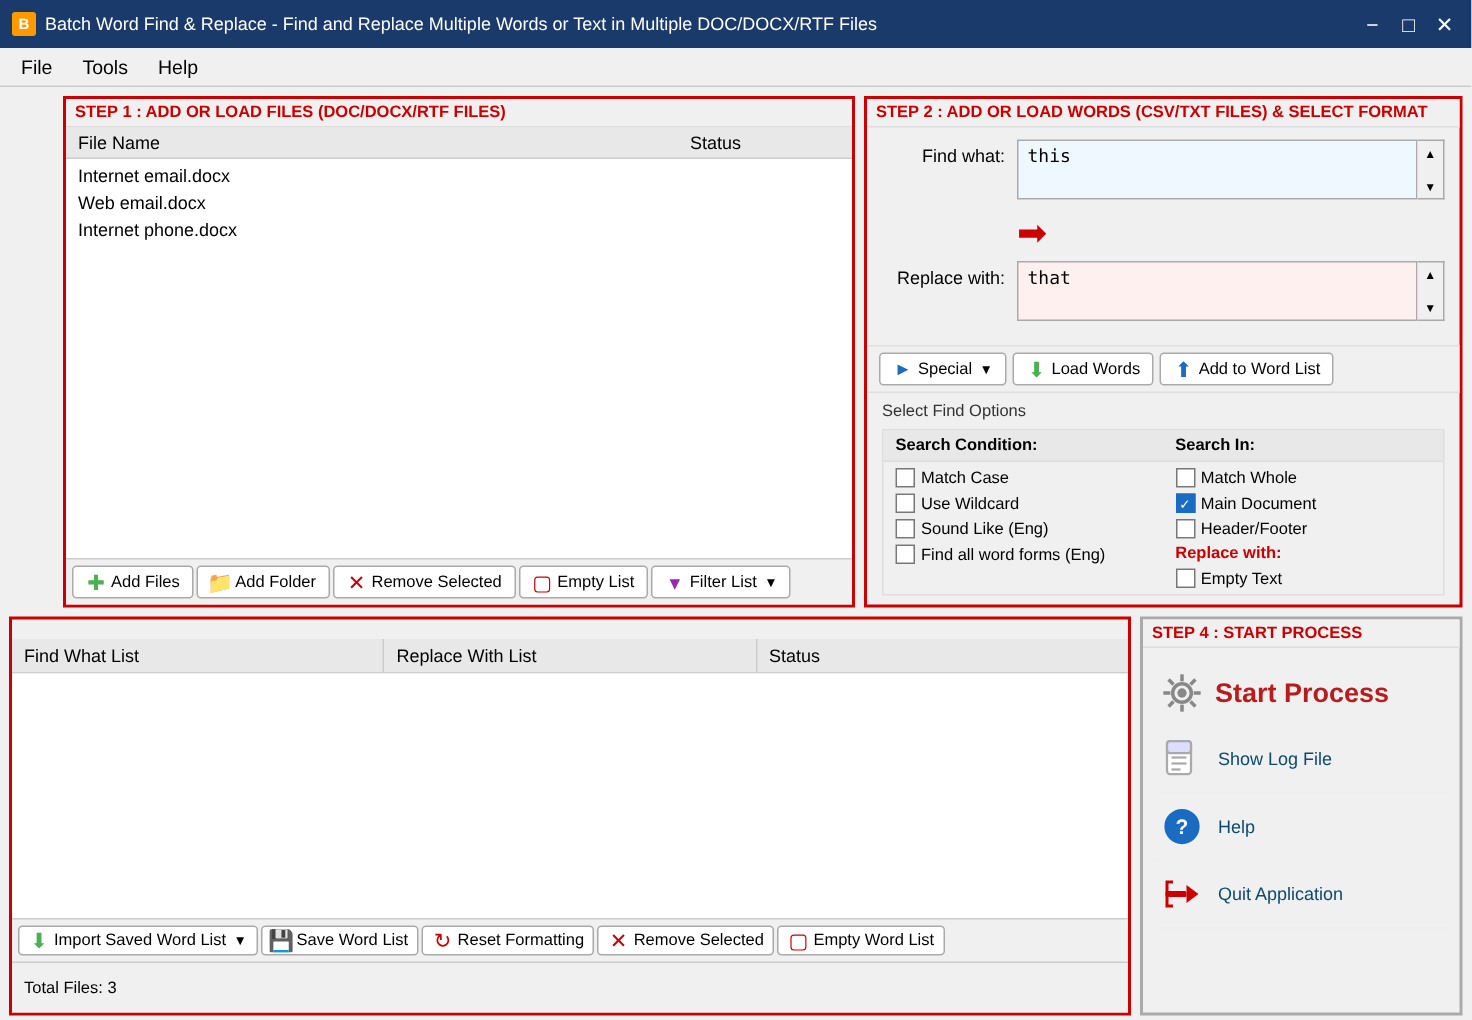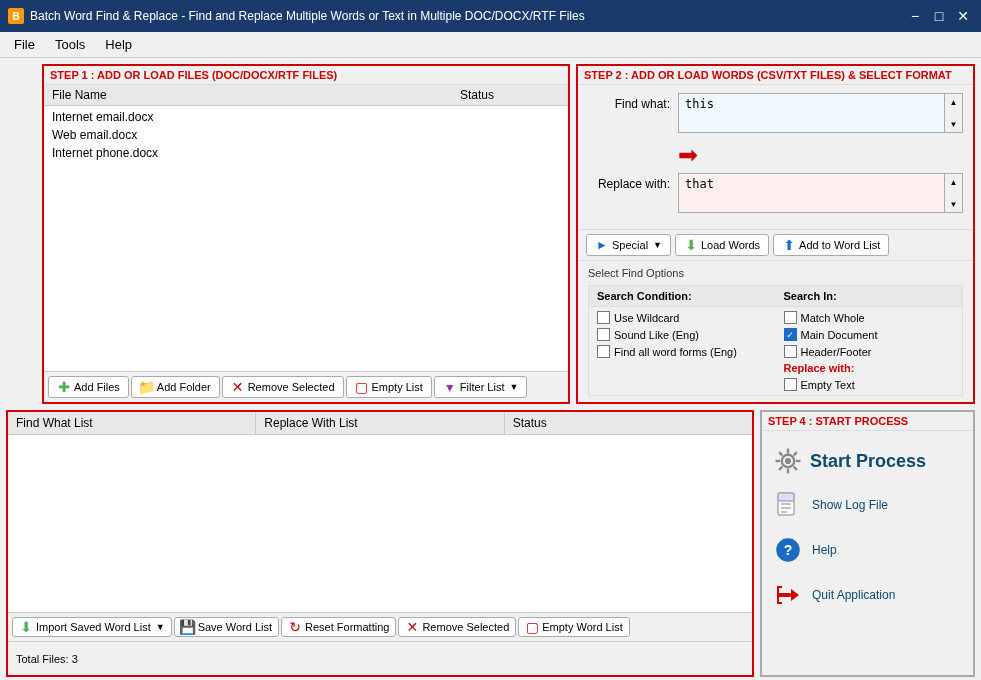--- a/index.html
+++ b/index.html
@@ -62,32 +62,32 @@
     .find-option-item.red { color: #cc0000; font-weight: bold; }
     .cb { width: 13px; height: 13px; border: 1px solid #777; background: white; display: flex; align-items: center; justify-content: center; cursor: pointer; flex-shrink: 0; }
     .cb.checked { background: #1a6bc2; color: white; font-size: 9px; }
     .cb-blue { border-color: #1a6bc2; }
 
     
     .bottom-section { display: flex; flex: 1; min-height: 0; }
 
     
     .step3-panel { flex: 1; border: 2px solid #cc0000; margin: 3px 3px 3px 6px; display: flex; flex-direction: column; }
-    .word-list-header { display: flex; background: #e8e8e8; border-bottom: 1px solid #ccc; }
+    .word-list-header { display: flex; background: #e8e8e8; border-bottom: 1px solid #ccc; margin-top: 13px; }
     .wl-col { padding: 4px 8px; font-size: 12px; border-right: 1px solid #ccc; }
     .wl-col:last-child { border-right: none; }
     .word-list-body { flex: 1; background: white; }
     .step3-toolbar { display: flex; gap: 2px; padding: 4px; background: #f0f0f0; border-top: 1px solid #ccc; flex-wrap: nowrap; }
 
     
     .step4-panel { flex: 0 0 215px; border: 2px solid #aaa; margin: 3px 6px 3px 3px; display: flex; flex-direction: column; }
     .step4-header { background: #f0f0f0; color: #cc0000; font-weight: bold; font-size: 11px; padding: 3px 6px; border-bottom: 1px solid #ddd; }
     .step4-content { flex: 1; padding: 8px; }
     .start-process-row { display: flex; align-items: center; gap: 8px; padding: 8px 4px; }
-    .start-process-label { font-size: 18px; font-weight: bold; color: #0c4a6e; }
+    .start-process-label { font-size: 18px; font-weight: bold; color: #b91c1c; }
     .action-row { display: flex; align-items: center; gap: 10px; padding: 8px 4px; border-bottom: 1px solid #eee; cursor: pointer; }
     .action-icon { width: 28px; height: 28px; display: flex; align-items: center; justify-content: center; }
     .action-label { font-size: 12px; color: #0c4a6e; }
 
     .status-bar { background: #f0f0f0; border-top: 1px solid #ccc; padding: 2px 8px; font-size: 11px; display: flex; align-items: center; height: 34px; }
 
     
     .icon-add-files { color: #4CAF50; font-size: 14px; }
     .icon-folder { color: #FFB300; font-size: 14px; }
     .icon-remove { color: #cc0000; font-size: 14px; }
@@ -221,20 +221,24 @@
 
       <div class="find-options-section">
         <div class="find-options-title">Select Find Options</div>
         <div class="find-options-grid">
 
           <div class="find-options-col-header">Search Condition:</div>
 
           <div class="find-options-col-header">Search In:</div>
 
           <div class="find-option-row">
+            <div class="find-option-item">
+              <div class="cb"></div>
+              <span>Match Case</span>
+            </div>
             <div class="find-option-item">
               <div class="cb"></div>
               <span>Use Wildcard</span>
             </div>
             <div class="find-option-item">
               <div class="cb"></div>
               <span>Sound Like (Eng)</span>
             </div>
             <div class="find-option-item">
               <div class="cb"></div>

